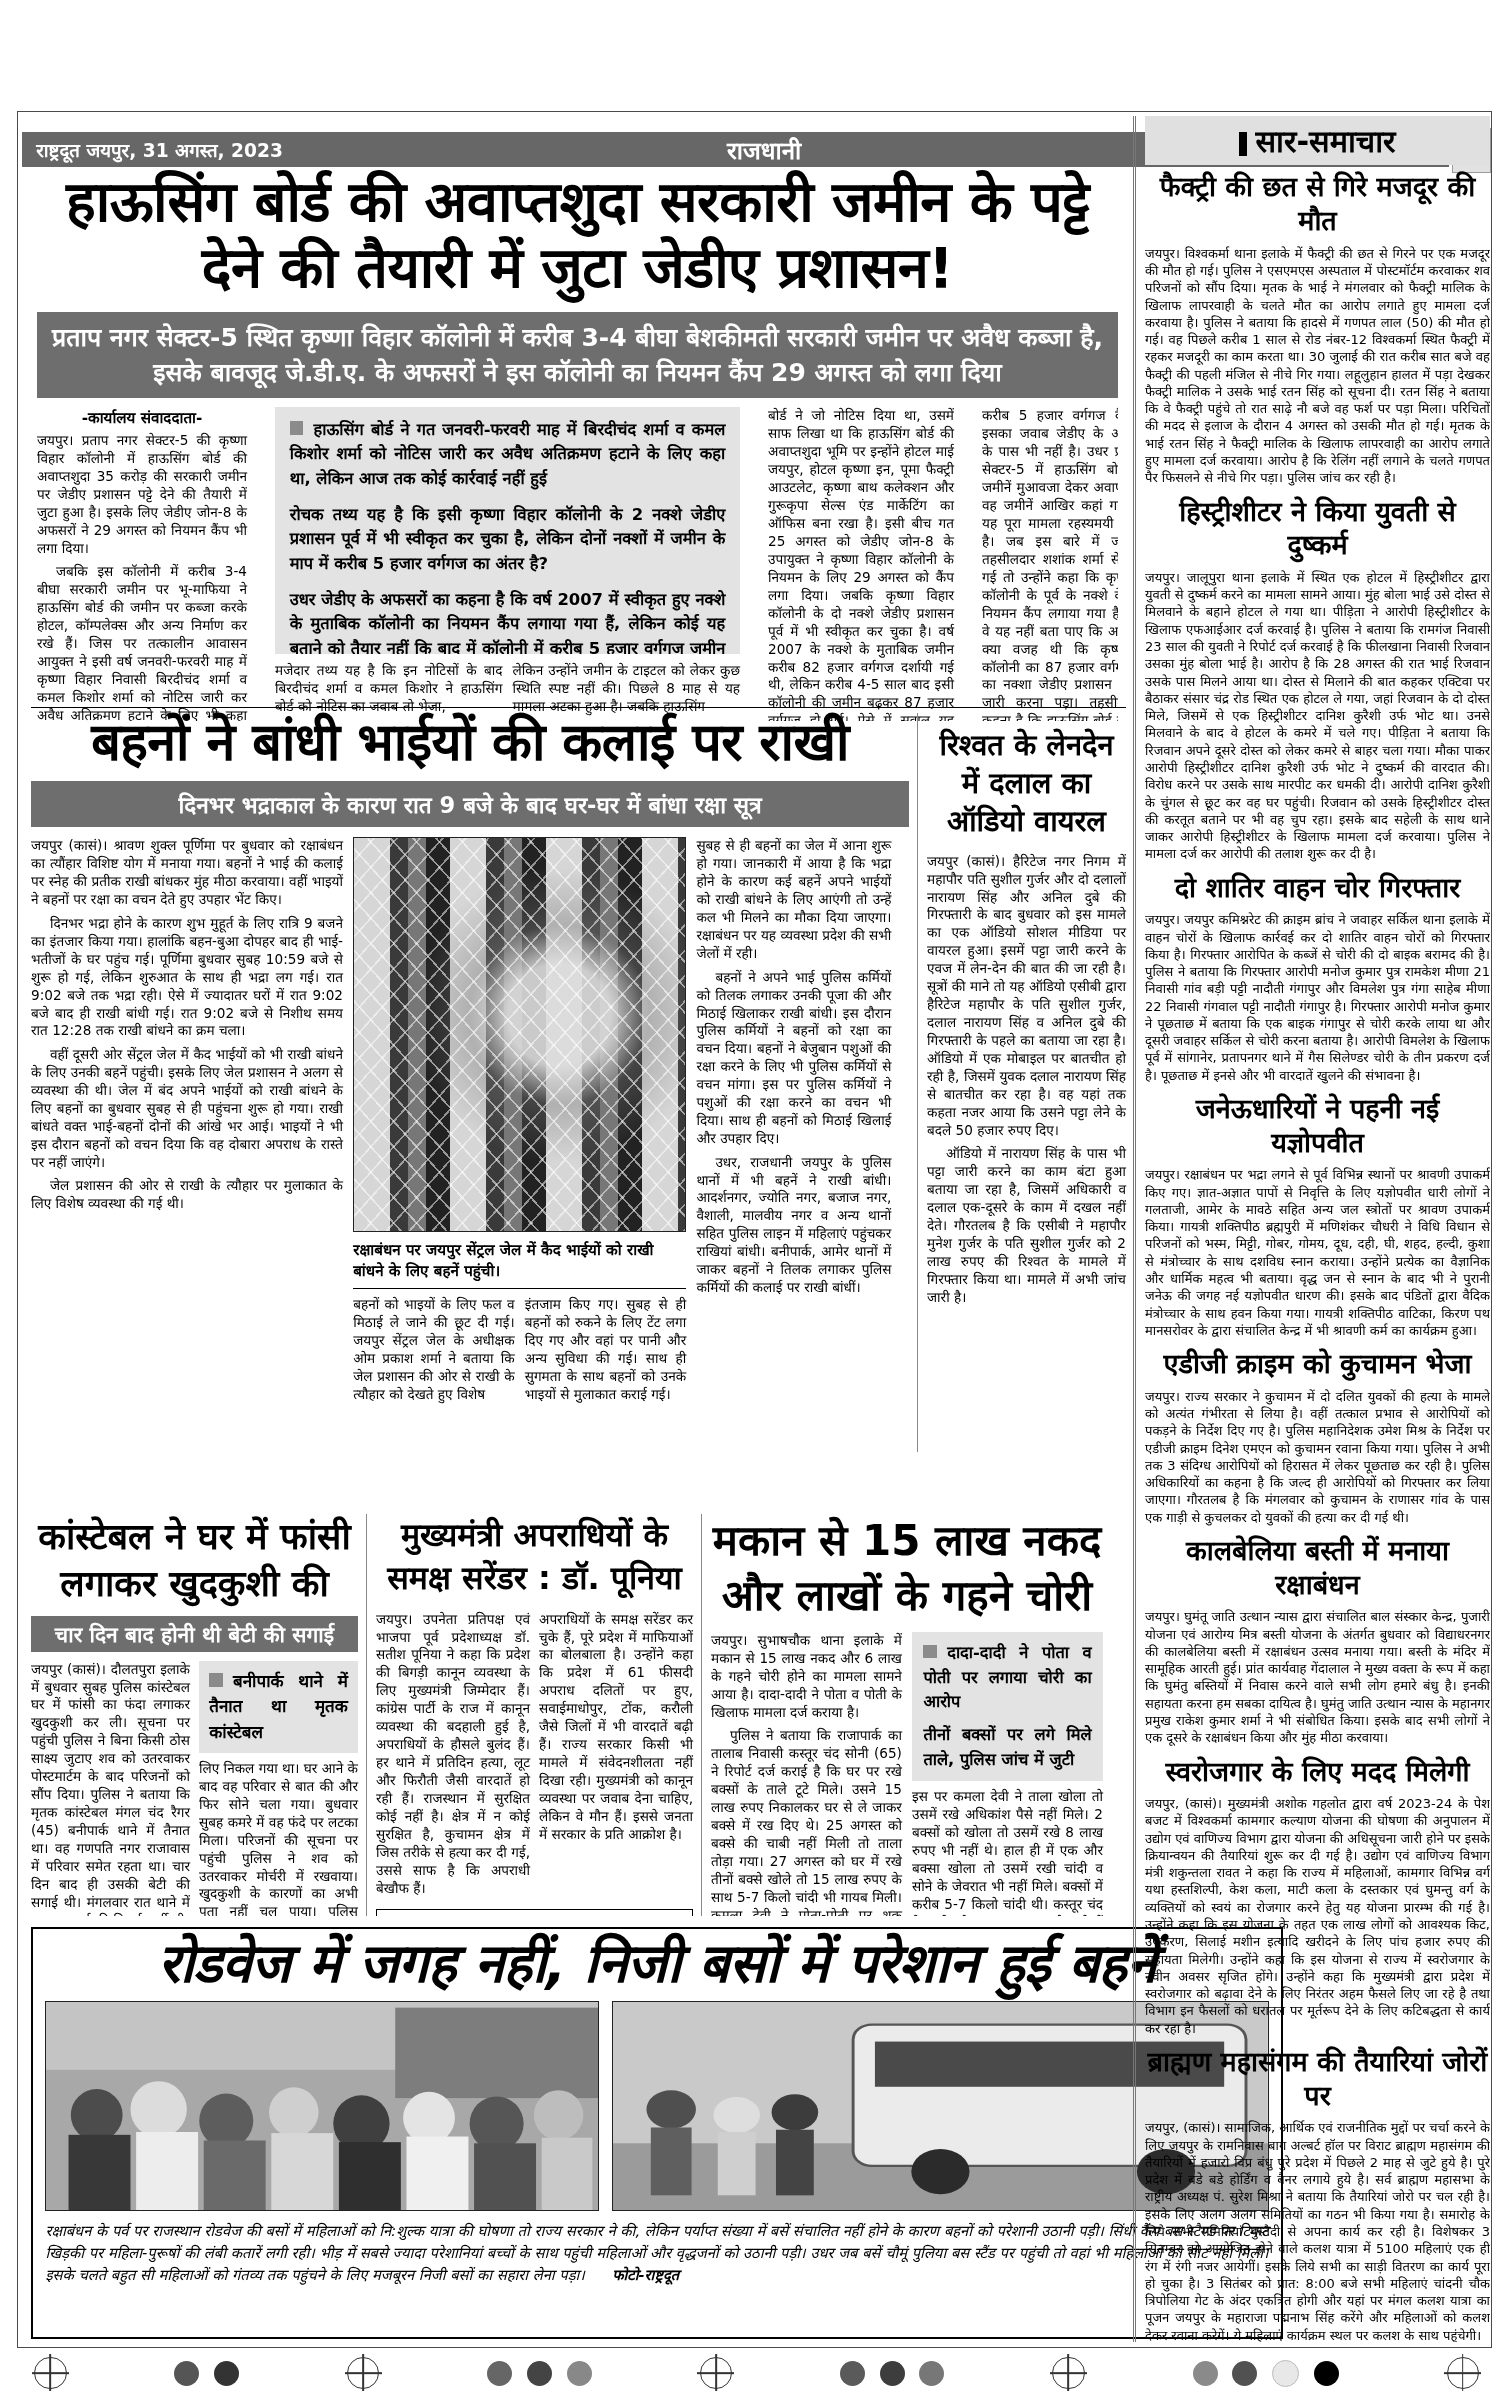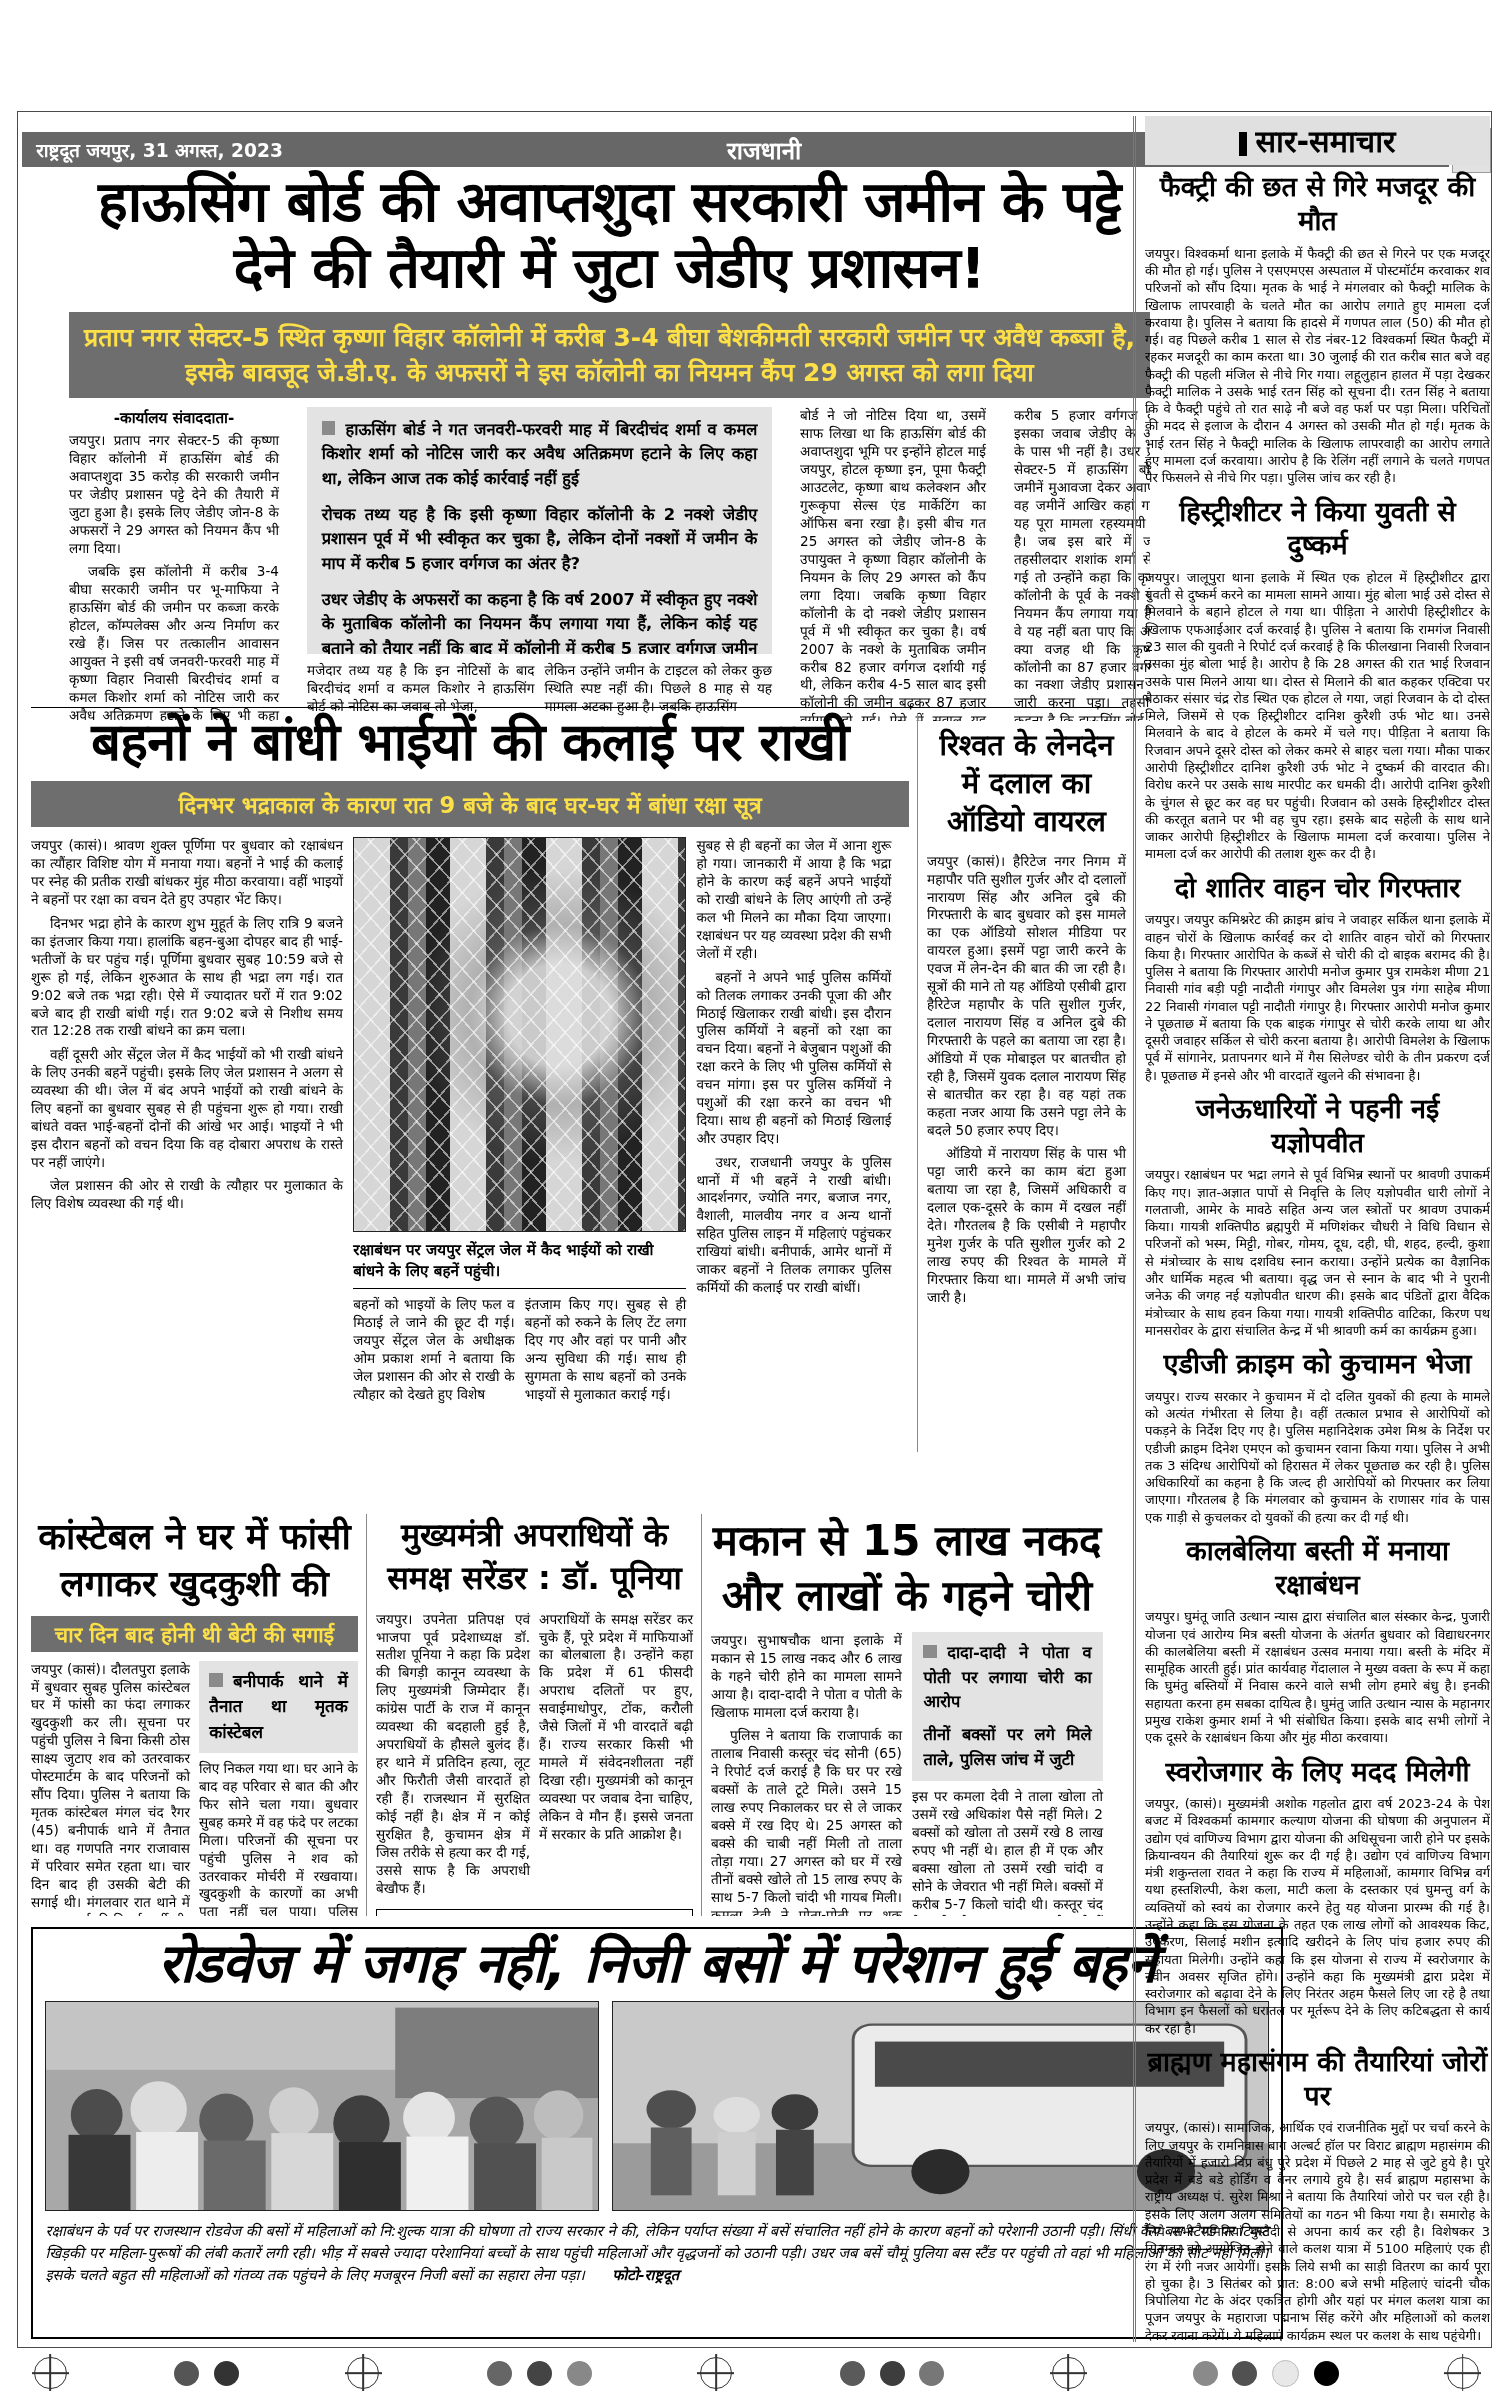--- a/index.html
+++ b/index.html
@@ -11,24 +11,24 @@
             display:flex;align-items:center;}
   .masthead .mh-left{font-size:18.6px;font-weight:700;margin-left:14.7px;}
   .masthead .mh-center{flex:1;text-align:center;font-size:24px;font-weight:700;}
   .masthead .mh-spacer{width:203px;}
   .page-marker{position:absolute;left:1452px;top:128px;width:37px;height:43px;background:#e2e2e2;border:1.1px solid #9a9a9a;
                display:flex;align-items:center;justify-content:center;}
   .page-marker .bar{width:6.8px;height:26px;background:#111;}
   
   .para{font-size:13.6px;line-height:1.32;text-align:justify;margin:0 0 5.6px 0;}
   .para.indent{text-indent:19px;}
-  .graybar{background:#6e6e6e;color:#fde047;font-weight:700;text-align:center;display:flex;align-items:center;justify-content:center;}
+  .graybar{background:#6e6e6e;color:#ffffff;font-weight:700;text-align:center;display:flex;align-items:center;justify-content:center;}
   .graybox{background:#e3e3e3;}
   
-  .lead{position:absolute;left:37px;top:169px;width:1081px;margin-left:32px;}
+  .lead{position:absolute;left:37px;top:169px;width:1081px;}
   .lead-h1{font-size:56px;line-height:1.17;font-weight:800;text-align:center;letter-spacing:-0.6px;}
   .lead-sub{margin-top:12.4px;padding:8px 14.7px;font-size:25px;line-height:1.4;}
   .lead-body{display:flex;gap:28px;margin-top:9px;height:314px;overflow:hidden;}
   .lead-c1{width:210px;flex:none;}
   .byline{text-align:center;font-weight:700;font-size:15.2px;margin-bottom:4.5px;}
   .lead-boxcol{width:465px;flex:none;display:flex;flex-direction:column;}
   .lead-box{padding:10.2px 14.7px;height:247px;overflow:hidden;}
   .boxp{font-size:16.4px;line-height:1.5;font-weight:700;text-align:justify;margin:0 0 11.3px 0;}
   .boxp.first::before{content:"";display:inline-block;width:13.6px;height:13.6px;background:#8b8b8b;margin-right:10.2px;}
   .lead-underbox{display:flex;gap:10.2px;margin-top:8px;}

